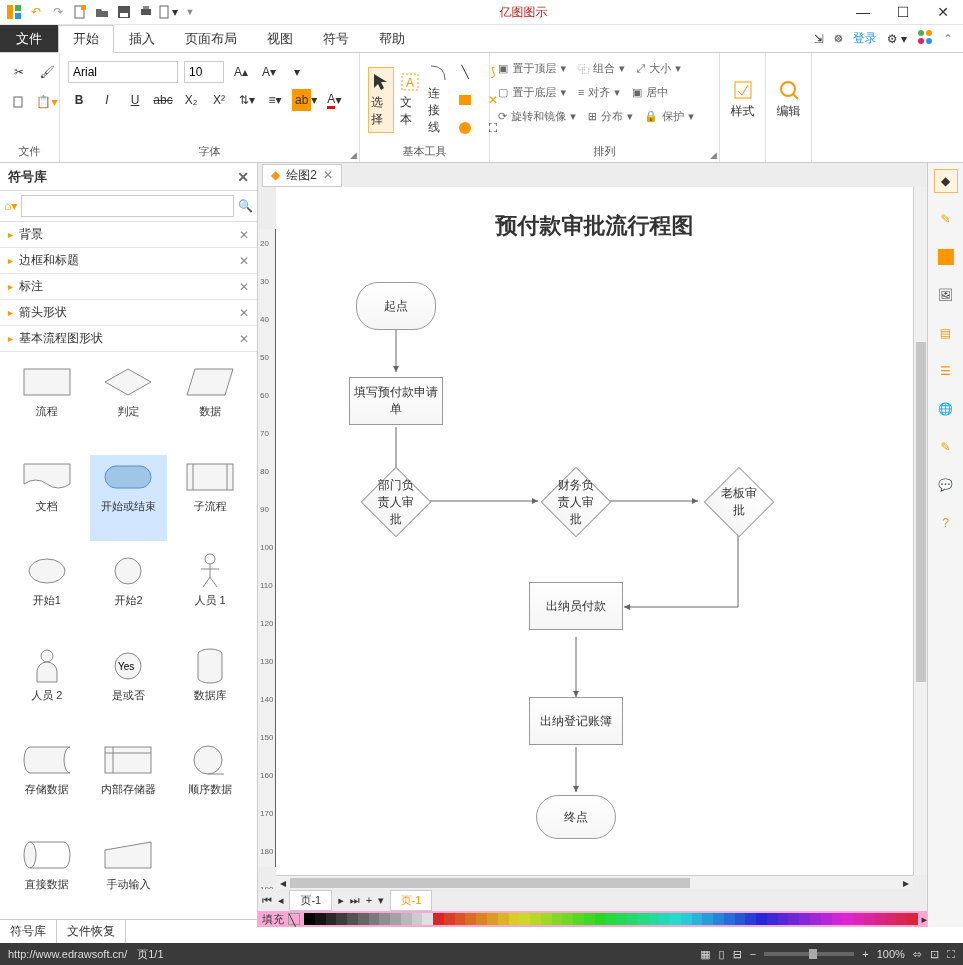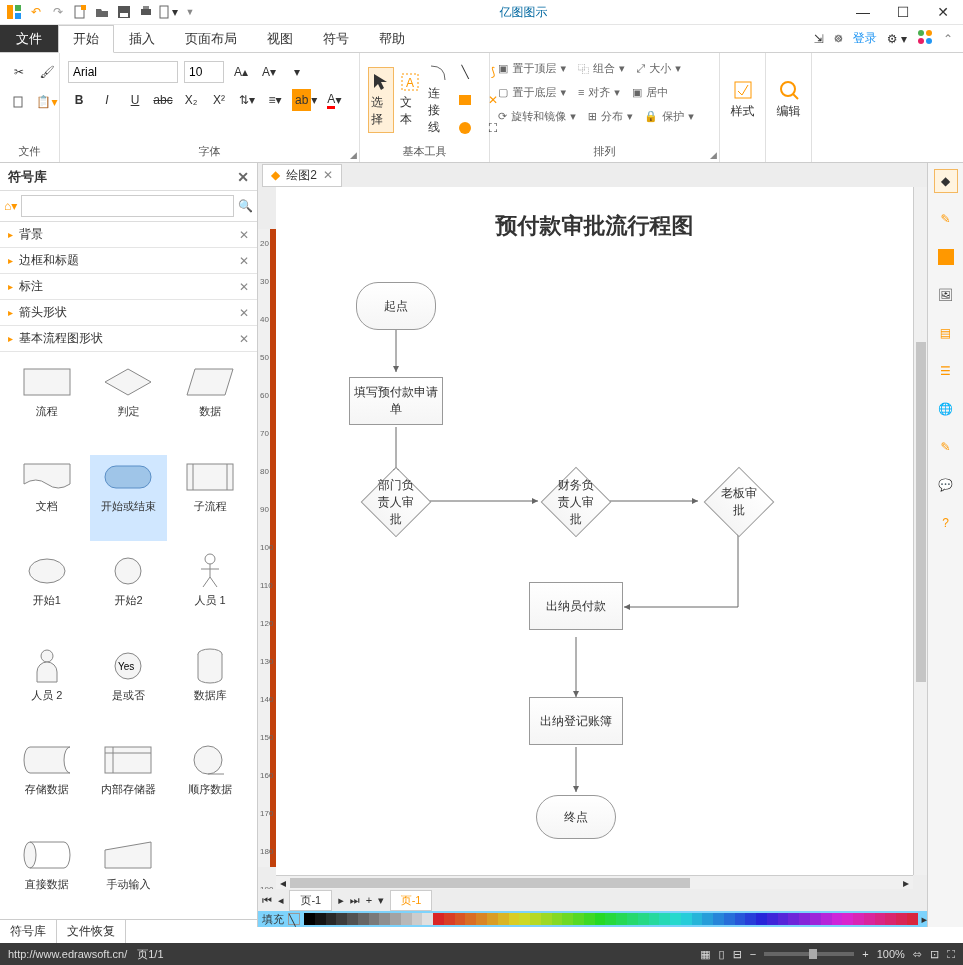--- a/index.html
+++ b/index.html
@@ -1,20 +1,20 @@
 <!DOCTYPE html>
 <html><head>
 <meta charset="utf-8">
 <style>
 * { margin: 0; padding: 0; box-sizing: border-box; font-family: "Microsoft YaHei", Arial, sans-serif; }
 body { width: 963px; height: 965px; background: #fff; font-size: 12px; color: #333; overflow: hidden; position: relative; }
 .titlebar { height: 25px; background: #fff; display: flex; align-items: center; border-bottom: 1px solid #e5e5e5; }
 .qat { display: flex; gap: 2px; padding: 0 4px; align-items: center; }
 .qat-btn { width: 20px; height: 20px; display: flex; align-items: center; justify-content: center; cursor: pointer; }
-.title-center { flex: 1; text-align: center; font-size: 12px; color: #0369a1; }
+.title-center { flex: 1; text-align: center; font-size: 12px; color: #b91c1c; }
 .win-controls { display: flex; }
 .win-btn { width: 40px; height: 25px; display: flex; align-items: center; justify-content: center; cursor: pointer; font-size: 14px; }
 .menubar { height: 28px; display: flex; align-items: stretch; border-bottom: 1px solid #d0d0d0; background: #fff; }
 .file-tab { background: #333; color: #fff; padding: 0 16px; display: flex; align-items: center; font-size: 13px; cursor: pointer; }
 .menu-tab { padding: 0 14px; display: flex; align-items: center; font-size: 13px; cursor: pointer; border: 1px solid transparent; }
 .menu-tab.active { border: 1px solid #ccc; border-bottom: 1px solid #fff; background: #fff; margin-bottom: -1px; }
 .menubar-right { margin-left: auto; display: flex; align-items: center; gap: 10px; padding-right: 10px; }
 .ribbon { height: 110px; background: #fff; border-bottom: 1px solid #ccc; display: flex; }
 .ribbon-group { border-right: 1px solid #e0e0e0; padding: 4px 8px; display: flex; flex-direction: column; position: relative; }
 .ribbon-label { text-align: center; font-size: 11px; color: #555; padding-top: 2px; height: 16px; }
@@ -42,42 +42,42 @@
 .shape-label { font-size: 11px; color: #333; text-align: center; }
 .bottom-tabs { position: absolute; left: 0; bottom: 22px; width: 258px; height: 24px; display: flex; border-top: 1px solid #ccc; }
 .bottom-tab { padding: 0 10px; display: flex; align-items: center; font-size: 12px; border-right: 1px solid #ccc; cursor: pointer; }
 .bottom-tab.active { background: #fff; }
 .canvas-area { position: absolute; left: 258px; top: 163px; right: 36px; bottom: 38px; background: #ededed; display: flex; flex-direction: column; }
 .doc-tabs { height: 24px; background: #ededed; display: flex; align-items: center; padding: 0 4px; }
 .doc-tab { background: #fff; border: 1px solid #ccc; padding: 2px 8px; display: flex; align-items: center; gap: 6px; font-size: 12px; cursor: pointer; }
 .doc-tab .doc-icon { color: #ff9800; }
 .ruler-h { height: 18px; background: #f0f0f0; border-bottom: 1px solid #ccc; position: relative; font-size: 8px; color: #666; overflow: hidden; margin-left: 18px; }
 .ruler-h span { position: absolute; top: 2px; }
-.ruler-v { width: 18px; background: #f0f0f0; border-right: 6px solid #c2410c; position: absolute; left: 0; top: 42px; bottom: 22px; font-size: 8px; color: #666; }
+.ruler-v { width: 18px; background: #f0f0f0; border-right: 1px solid #c2410c; position: absolute; left: 0; top: 42px; bottom: 22px; font-size: 8px; color: #666; }
 .ruler-v span { position: absolute; left: 2px; writing-mode: horizontal-tb; }
 .canvas-wrap { flex: 1; position: relative; overflow: hidden; }
 .canvas { position: absolute; left: 18px; top: 0; right: 14px; bottom: 14px; background: #fff; overflow: hidden; }
 .flowchart { position: relative; width: 100%; height: 100%; }
 .flow-title { position: absolute; top: 24px; left: 50%; transform: translateX(-50%); font-size: 22px; font-weight: 900; }
 .shape-box { position: absolute; border: 1px solid #999; background: linear-gradient(#fff,#f5f5f5); display: flex; align-items: center; justify-content: center; font-size: 12px; text-align: center; padding: 4px; }
 .shape-rounded { border-radius: 22px; }
 .shape-diamond { transform: rotate(45deg); }
 .shape-diamond span { transform: rotate(-45deg); display: block; }
 svg.connectors { position: absolute; left: 0; top: 0; width: 100%; height: 100%; pointer-events: none; }
 .scrollbar-h { height: 14px; background: #f0f0f0; border-top: 1px solid #ccc; position: absolute; bottom: 0; left: 18px; right: 14px; display: flex; }
 .scrollbar-h-track { flex: 1; position: relative; }
 .scrollbar-h-thumb { position: absolute; left: 0; top: 2px; height: 10px; width: 400px; background: #c5c5c5; }
 .scrollbar-v { width: 14px; background: #f0f0f0; border-left: 1px solid #ccc; position: absolute; right: 0; top: 0; bottom: 14px; }
 .scrollbar-v-thumb { position: absolute; top: 155px; left: 2px; width: 10px; height: 340px; background: #c5c5c5; }
 .page-tabs-row { height: 22px; display: flex; align-items: center; padding: 0 4px; font-size: 11px; gap: 6px; background: #ededed; }
 .page-tab { padding: 2px 10px; background: #fff; border: 1px solid #ccc; color: #ff9800; cursor: pointer; }
 .page-tab.inactive { color: #333; }
 .right-toolbar { position: absolute; right: 0; top: 163px; width: 36px; bottom: 38px; background: #f5f5f5; border-left: 1px solid #ccc; display: flex; flex-direction: column; align-items: center; padding-top: 6px; gap: 14px; }
 .right-tool { width: 24px; height: 24px; display: flex; align-items: center; justify-content: center; cursor: pointer; }
-.color-bar { height: 16px; display: flex; align-items: center; font-size: 11px; padding-left: 4px; gap: 4px; background: #7dd3fc; }
+.color-bar { height: 16px; display: flex; align-items: center; font-size: 11px; padding-left: 4px; gap: 4px; background: #f9a8d4; }
 .color-swatches { flex: 1; display: flex; height: 12px; }
 .color-sw { flex: 1; height: 12px; }
 .statusbar { position: absolute; left: 0; right: 0; bottom: 0; height: 22px; background: #3a3a3a; color: #ddd; display: flex; align-items: center; font-size: 11px; padding: 0 8px; gap: 10px; }
 .statusbar a { color: #ddd; }
 .statusbar-right { margin-left: auto; display: flex; align-items: center; gap: 8px; }
 .zoom-slider { width: 90px; height: 4px; background: #666; position: relative; }
 .zoom-slider::after { content: ''; position: absolute; left: 45px; top: -3px; width: 8px; height: 10px; background: #aaa; }
 .dialog-launcher { position: absolute; right: 2px; bottom: 2px; font-size: 9px; color: #888; cursor: pointer; }
 </style>
 </head>

